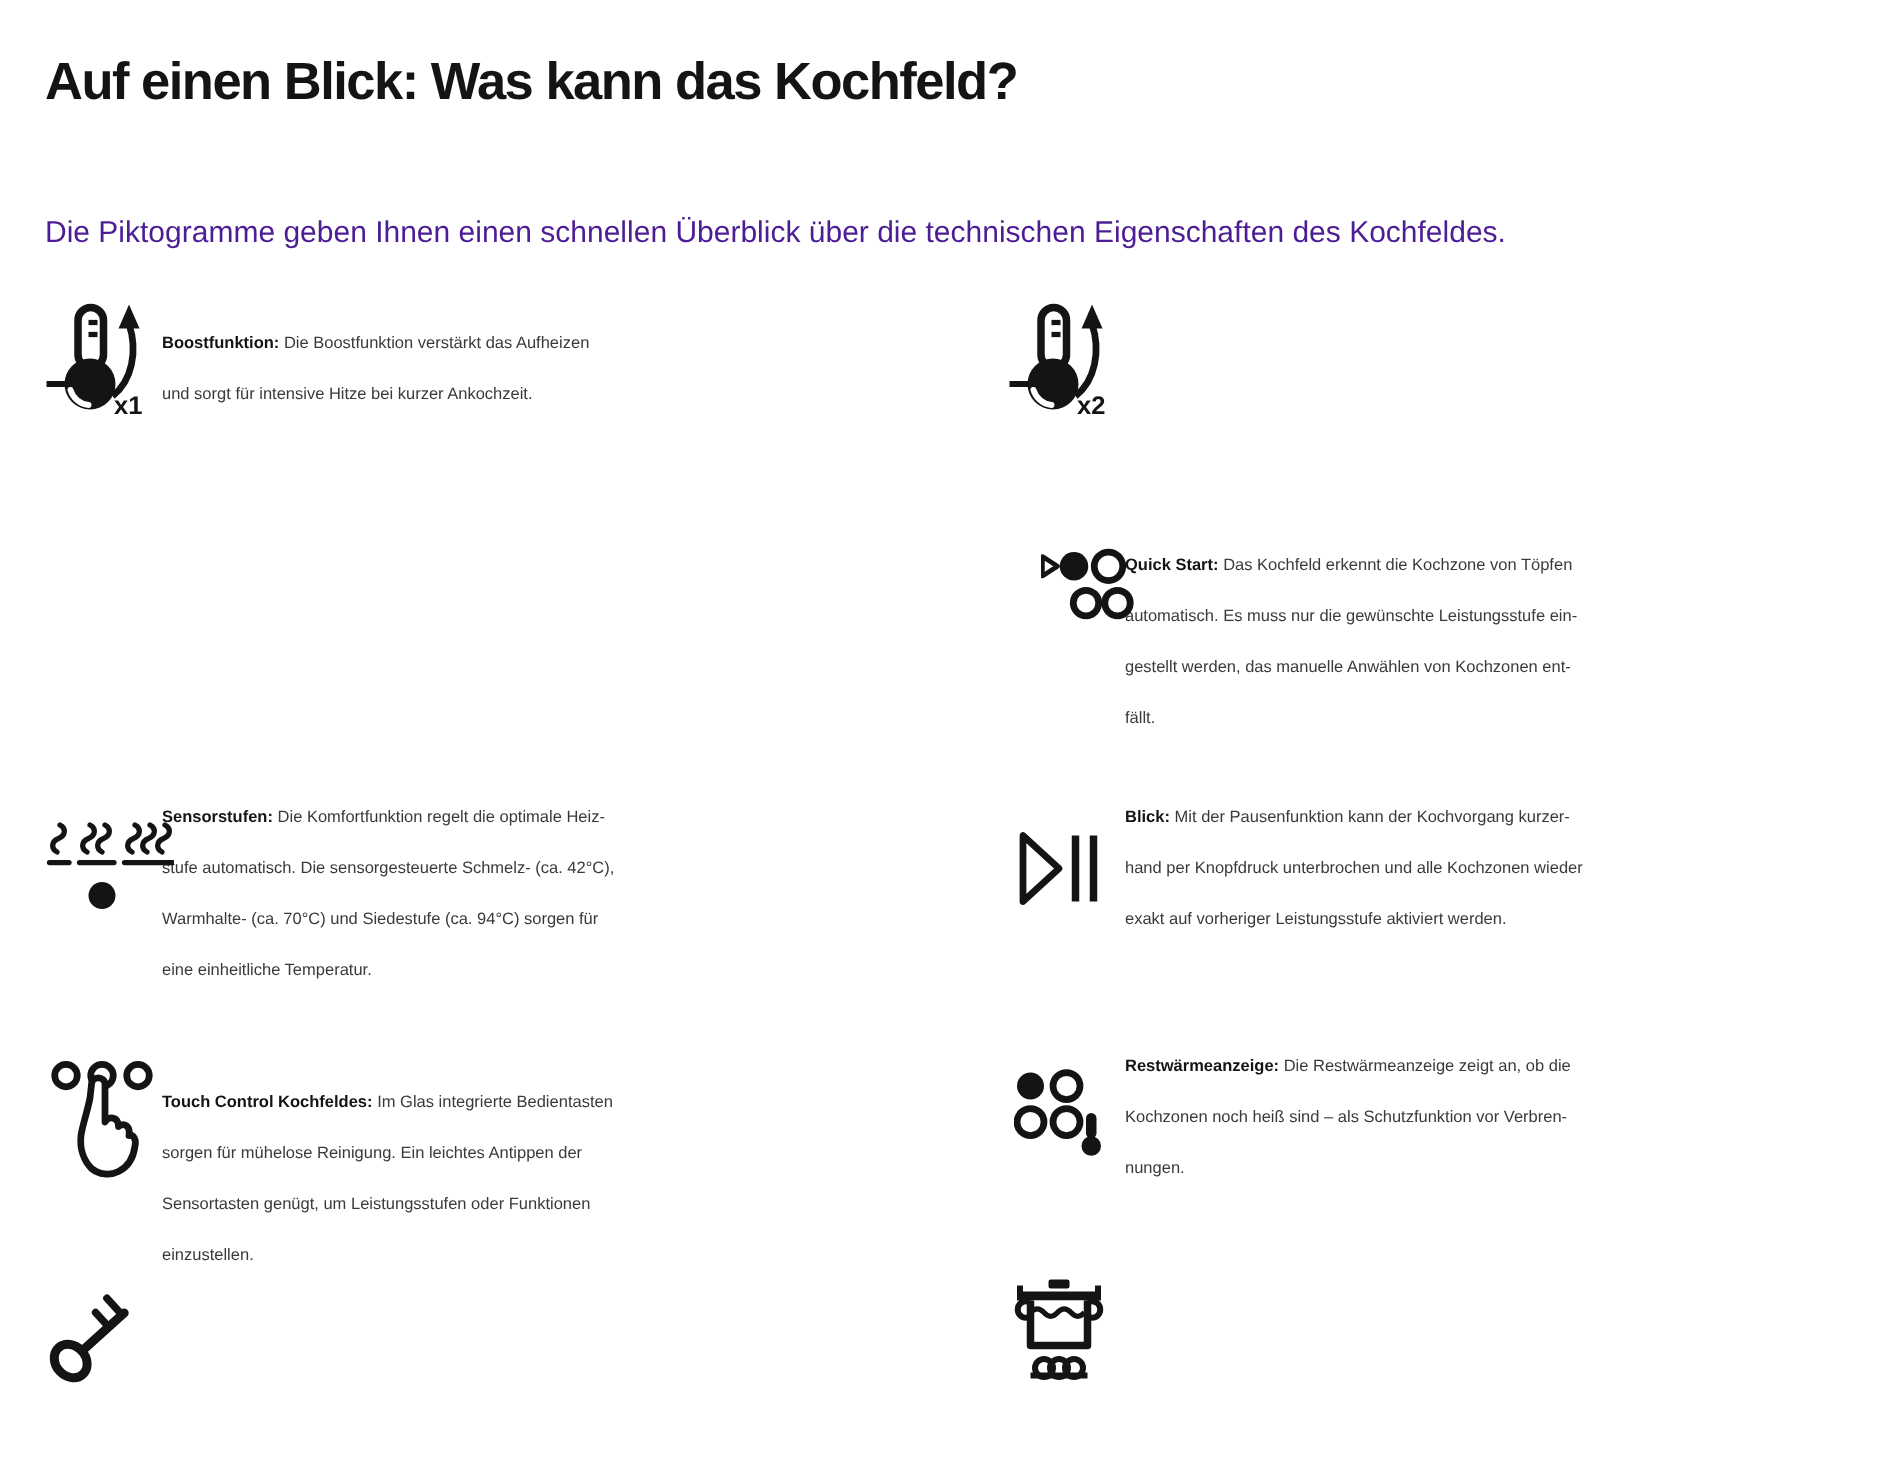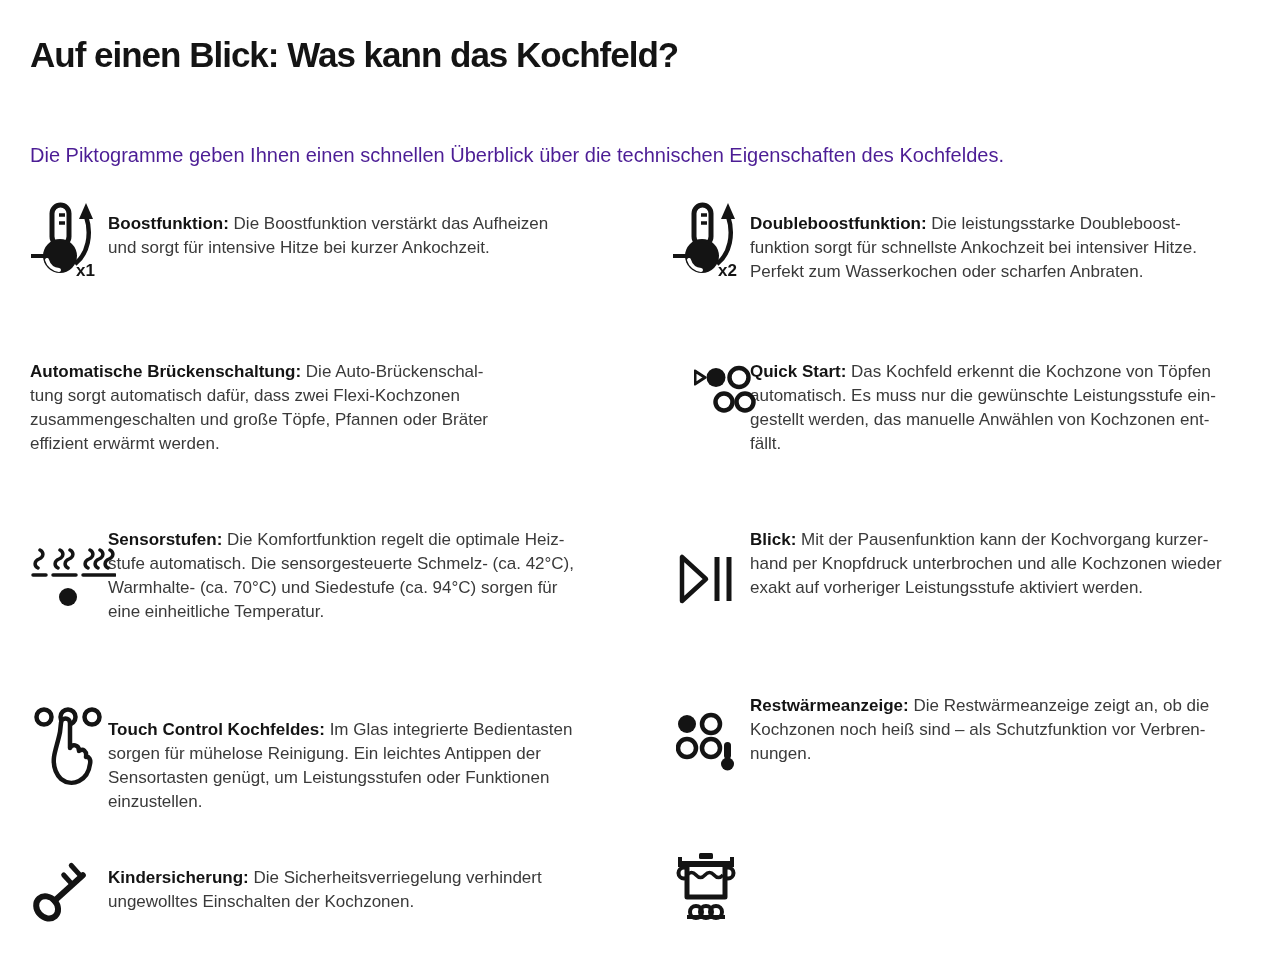--- a/index.html
+++ b/index.html
@@ -14,21 +14,21 @@
   }
   .intro {
     position:absolute; left:30px; top:124px;
     font-size:20px; color:#4c1d95; white-space:nowrap;
   }
   .item { position:absolute; display:flex; }
   .item.col-left  { left:30px;  width:610px; }
   .item.col-right { left:672px; width:586px; }
   .icon-cell { flex:0 0 78px; position:relative; }
   .icon-cell svg { position:absolute; left:0; }
-  .desc { margin:0; font-size:17px; line-height:24px; color:#3a3a3a; }
+  .desc { margin:0; font-size:11px; line-height:34px; color:#3a3a3a; }
   .desc b { color:#141414; font-weight:700; }
   .desc .txt { white-space:pre-line; }
   svg text { font-family:"Liberation Sans", sans-serif; }
 </style>
 </head>
 <body>
 
 <div class="page">
 
   <h1 class="title">Auf einen Blick: Was kann das Kochfeld?</h1>
@@ -46,24 +46,20 @@
         <path d="M45,64 C58,54 62,34 56,16" fill="none" stroke="#141414" stroke-width="4.5"></path>
         <polygon points="49,19 56,3 63,19" fill="#141414"></polygon>
         <text x="46" y="76" font-size="17" font-weight="bold" fill="#141414">x1</text>
       </svg>
     </div>
     <p class="desc"><b>Boostfunktion:</b> <span class="txt">Die Boostfunktion verstärkt das Aufheizen
 und sorgt für intensive Hitze bei kurzer Ankochzeit.</span></p>
   </div>
 
   <div class="item col-left" style="top:360px">
-    <p class="desc"><b>Automatische Brückenschaltung:</b> <span class="txt">Die Auto-Brückenschal-
-tung sorgt automatisch dafür, dass zwei Flexi-Kochzonen
-zusammengeschalten und große Töpfe, Pfannen oder Bräter
-effizient erwärmt werden.</span></p>
   </div>
 
   <div class="item col-left" style="top:528px">
     <div class="icon-cell">
       <svg style="top:20px" width="86" height="64" viewBox="0 0 86 64">
         <g stroke="#141414" stroke-width="3.5" fill="none" stroke-linecap="round">
           <path d="M10,2 C14,4 14,9 9,11 C4,13 4,18 8,20"></path>
           <path d="M30,2 C34,4 34,9 29,11 C24,13 24,18 28,20"></path>
           <path d="M40,2 C44,4 44,9 39,11 C34,13 34,18 38,20"></path>
           <path d="M60,2 C64,4 64,9 59,11 C54,13 54,18 58,20"></path>
@@ -101,41 +97,36 @@
     <div class="icon-cell">
       <svg style="top:-10px" width="72" height="72" viewBox="0 0 72 72">
         <g transform="rotate(-42 32 38)" stroke="#141414" fill="none" stroke-linecap="round">
           <ellipse cx="12" cy="38" rx="10" ry="12" stroke-width="6"></ellipse>
           <line x1="22" y1="38" x2="60" y2="38" stroke-width="6"></line>
           <line x1="46" y1="35" x2="46" y2="25" stroke-width="5"></line>
           <line x1="58" y1="35" x2="58" y2="23" stroke-width="5"></line>
         </g>
       </svg>
     </div>
-    <p class="desc"><b>Kindersicherung:</b> <span class="txt">Die Sicherheitsverriegelung verhindert
-ungewolltes Einschalten der Kochzonen.</span></p>
   </div>
 
   <div class="item col-right" style="top:212px">
     <div class="icon-cell">
       <svg style="top:-12px" width="68" height="80" viewBox="0 0 68 80">
         <line x1="1" y1="56" x2="15" y2="56" stroke="#141414" stroke-width="4"></line>
         <rect x="22" y="5" width="17" height="40" rx="8.5" fill="#fff" stroke="#141414" stroke-width="5"></rect>
         <line x1="29" y1="15" x2="35" y2="15" stroke="#141414" stroke-width="3.5"></line>
         <line x1="29" y1="23" x2="35" y2="23" stroke="#141414" stroke-width="3.5"></line>
         <circle cx="30" cy="56" r="17" fill="#141414"></circle>
         <path d="M17,60 a14,14 0 0 0 12,10" stroke="#fff" stroke-width="4" fill="none" stroke-linecap="round"></path>
         <path d="M45,64 C58,54 62,34 56,16" fill="none" stroke="#141414" stroke-width="4.5"></path>
         <polygon points="49,19 56,3 63,19" fill="#141414"></polygon>
         <text x="46" y="76" font-size="17" font-weight="bold" fill="#141414">x2</text>
       </svg>
     </div>
-    <p class="desc"><b>Doubleboostfunktion:</b> <span class="txt">Die leistungsstarke Doubleboost-
-funktion sorgt für schnellste Ankochzeit bei intensiver Hitze.
-Perfekt zum Wasserkochen oder scharfen Anbraten.</span></p>
   </div>
 
   <div class="item col-right" style="top:360px">
     <div class="icon-cell">
       <svg style="top:4px; left:22px" width="64" height="50" viewBox="0 0 64 50">
         <path d="M1,7 L11,13.5 L1,20 Z" fill="none" stroke="#141414" stroke-width="3" stroke-linejoin="round"></path>
         <circle cx="22" cy="13.5" r="9.5" fill="#141414"></circle>
         <circle cx="45" cy="13.5" r="9.5" fill="none" stroke="#141414" stroke-width="4.5"></circle>
         <circle cx="30" cy="38" r="8.5" fill="none" stroke="#141414" stroke-width="4.5"></circle>
         <circle cx="51" cy="38" r="8.5" fill="none" stroke="#141414" stroke-width="4.5"></circle>

